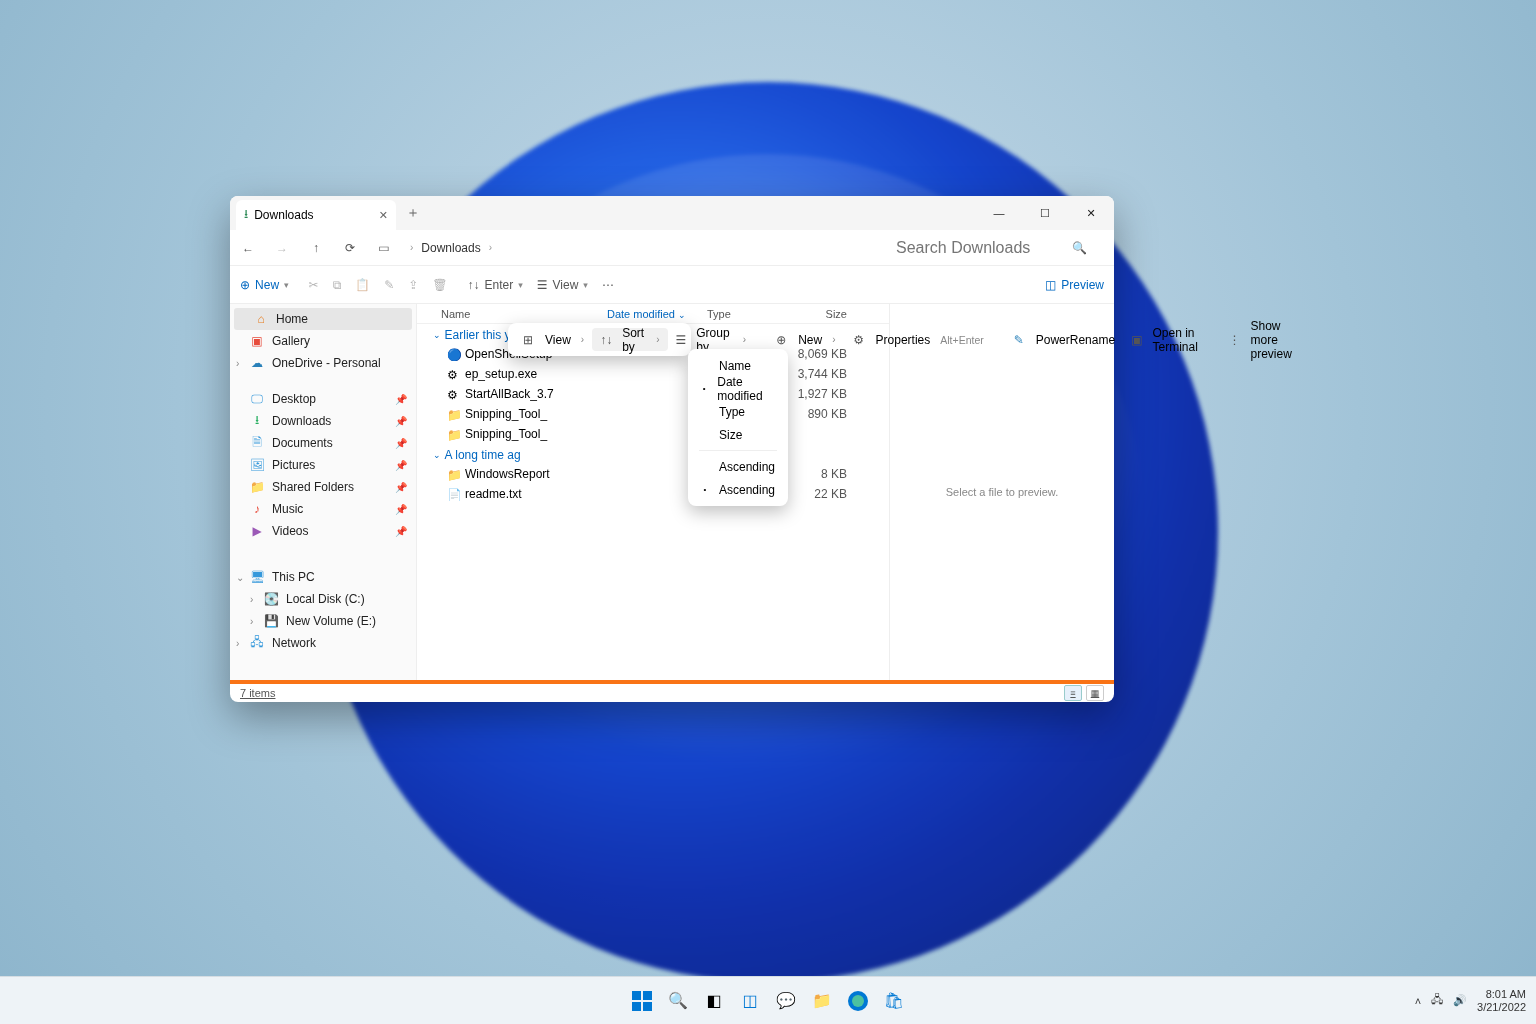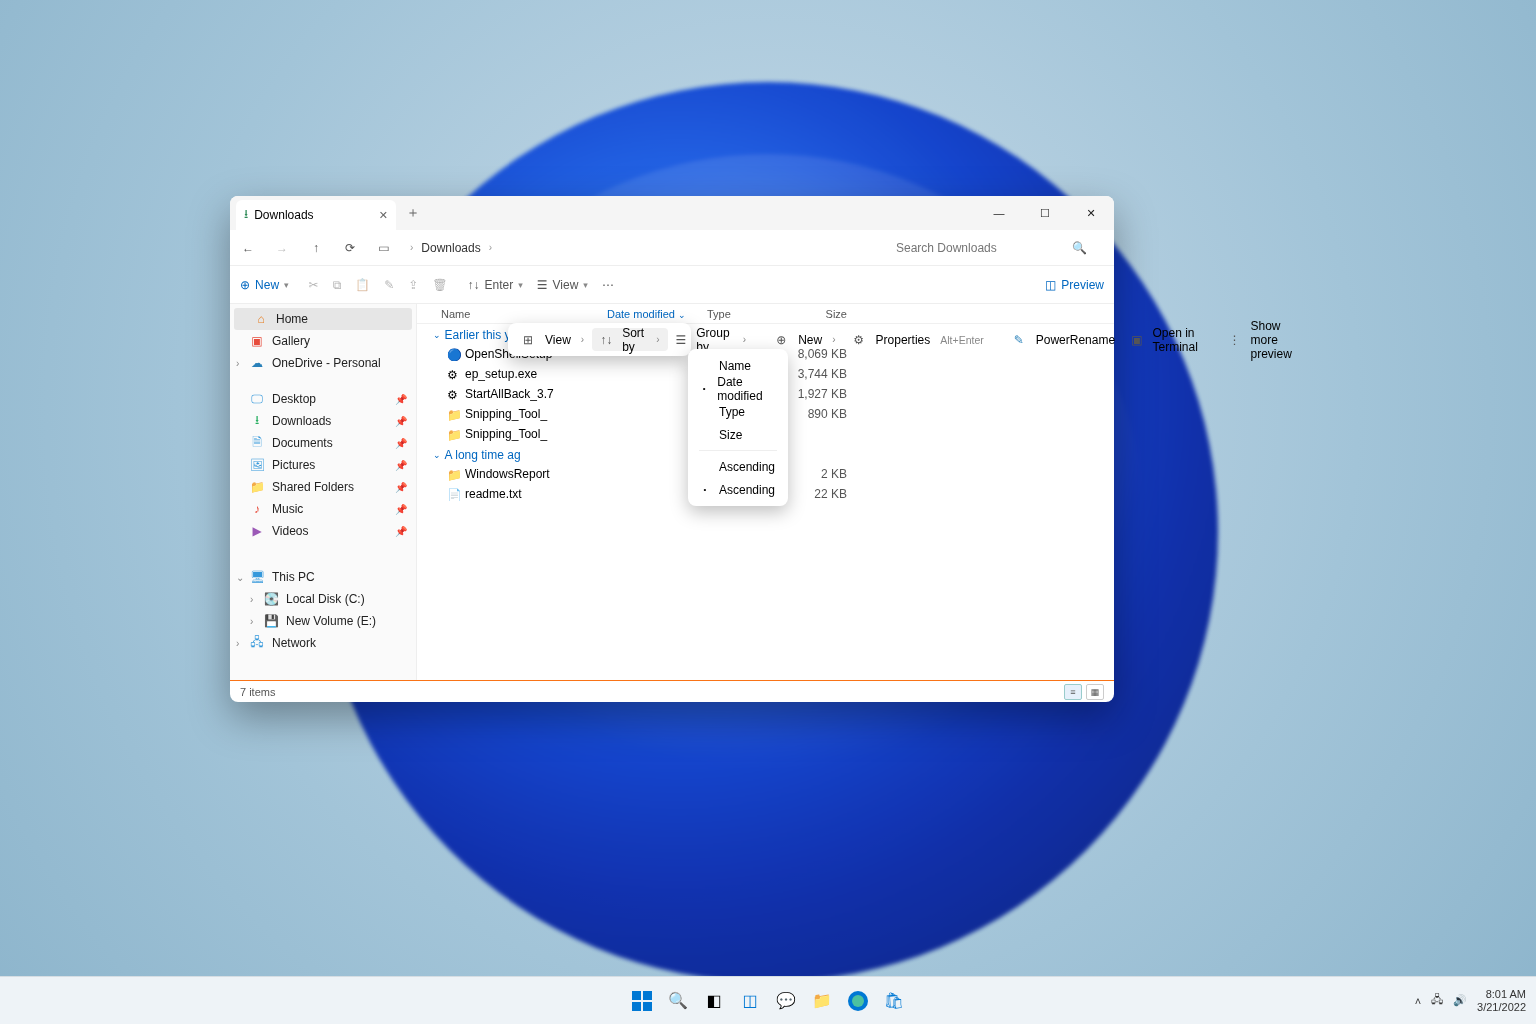--- a/index.html
+++ b/index.html
@@ -13,21 +13,21 @@
 .tab .dl-icon{color:#2e8b57;font-size:12px;}
 .tab .tabclose{margin-left:auto;color:#666;font-size:11px;}
 .newtab{margin-left:10px;color:#666;font-size:14px;}
 .wincontrols{margin-left:auto;display:flex;}
 .wbtn{width:46px;height:34px;display:flex;align-items:center;justify-content:center;color:#222;font-size:11px;}
 .navbar{height:36px;border-bottom:1px solid #eee;display:flex;align-items:center;padding:0 10px;gap:18px;font-size:12px;color:#333;}
 .navicon{width:16px;text-align:center;color:#555;}
 .crumbs{display:flex;align-items:center;gap:8px;flex:0 0 auto;}
 .crumbs .chev{color:#999;font-size:10px;}
 .search{margin-left:auto;display:flex;align-items:center;gap:8px;color:#888;font-size:12px;width:210px;}
-.search input{border:none;outline:none;font-size:12px;color:#333;width:170px;}
+.search input{border:none;outline:none;font-size:16px;color:#333;width:170px;}
 .toolbar{height:38px;border-bottom:1px solid #eee;display:flex;align-items:center;padding:0 10px;gap:14px;font-size:12px;color:#333;}
 .tbtn{display:flex;align-items:center;gap:5px;color:#555;}
 .tbtn.spaced{margin-left:6px;}
 .tbtn .chev{font-size:9px;color:#888;}
 .tbtn.dim{opacity:.45;}
 .previewbtn{margin-left:auto;display:flex;align-items:center;gap:5px;color:#0067c0;}
 .body{flex:1;display:flex;min-height:0;}
 .sidebar{width:187px;border-right:1px solid #eee;background:#fafafa;font-size:12px;padding-top:4px;}
 .srow{display:flex;align-items:center;height:22px;padding:0 8px 0 20px;gap:8px;color:#222;position:relative;}
 .srow.sel{background:#e6e6e6;border-radius:3px;margin:0 4px;}
@@ -43,21 +43,21 @@
 .cols .c4{width:70px;text-align:right;padding-right:10px;}
 .grp{color:#0067c0;font-size:12px;padding:4px 0 2px 16px;display:flex;align-items:center;gap:4px;}
 .grp .chev{font-size:9px;}
 .frow{display:flex;align-items:center;height:20px;}
 .frow .fn{width:190px;padding-left:30px;display:flex;align-items:center;gap:6px;white-space:nowrap;overflow:hidden;}
 .frow .ft{width:100px;}
 .frow .ftp{width:80px;color:#555;}
 .frow .fs{width:70px;text-align:right;padding-right:10px;color:#555;}
 .ficon{width:12px;height:12px;display:inline-block;}
 .preview{width:225px;border-left:1px solid #eee;display:flex;align-items:center;justify-content:center;color:#888;font-size:11px;}
-.status{height:22px;border-top:1px solid #f97316;display:flex;align-items:center;padding:0 10px;font-size:11px;color:#555;}
+.status{height:22px;border-top:4px solid #f97316;display:flex;align-items:center;padding:0 10px;font-size:11px;color:#555;text-decoration:underline;}
 .status .viewbtns{margin-left:auto;display:flex;gap:4px;}
 .vbtn{width:18px;height:16px;border:1px solid #ccc;border-radius:2px;display:flex;align-items:center;justify-content:center;font-size:9px;}
 .vbtn.act{background:#e6f0fb;border-color:#9cc;}
 .ctxmenu{position:absolute;background:#fff;border-radius:8px;box-shadow:0 6px 18px rgba(0,0,0,.25);padding:5px;font-size:12px;}
 .ctxmenu.main{left:508px;top:323px;width:183px;}
 .ctxmenu.sub{left:688px;top:349px;width:100px;}
 .citem{display:flex;align-items:center;height:23px;padding:0 8px;gap:10px;border-radius:4px;}
 .citem.hl{background:#f0f0f0;}
 .citem .cicon{width:14px;text-align:center;color:#555;}
 .citem .carrow{margin-left:auto;color:#888;font-size:10px;}
@@ -267,32 +267,35 @@
               <div class="fs"></div>
             </div>
             <div class="grp"><span class="chev">⌄</span>A long time ag</div>
             <div class="frow">
               <div class="fn">
                 <span class="ficon">📁</span>
                 <span>WindowsReport</span>
               </div>
               <div class="ft"></div>
               <div class="ftp"></div>
-              <div class="fs">2 KB</div>
+              <div class="fs">8 KB</div>
             </div>
             <div class="frow">
               <div class="fn">
                 <span class="ficon">📄</span>
                 <span>readme.txt</span>
               </div>
               <div class="ft"></div>
               <div class="ftp"></div>
               <div class="fs">22 KB</div>
             </div>
           </div>
+      </div>
+      <div class="preview">
+        <span>Select a file to preview.</span>
       </div>
     </div>
   </div>
 
   <div class="status">
     <span>7 items</span>
     <div class="viewbtns">
       <div class="vbtn act">≡</div>
       <div class="vbtn">▦</div>
     </div>

